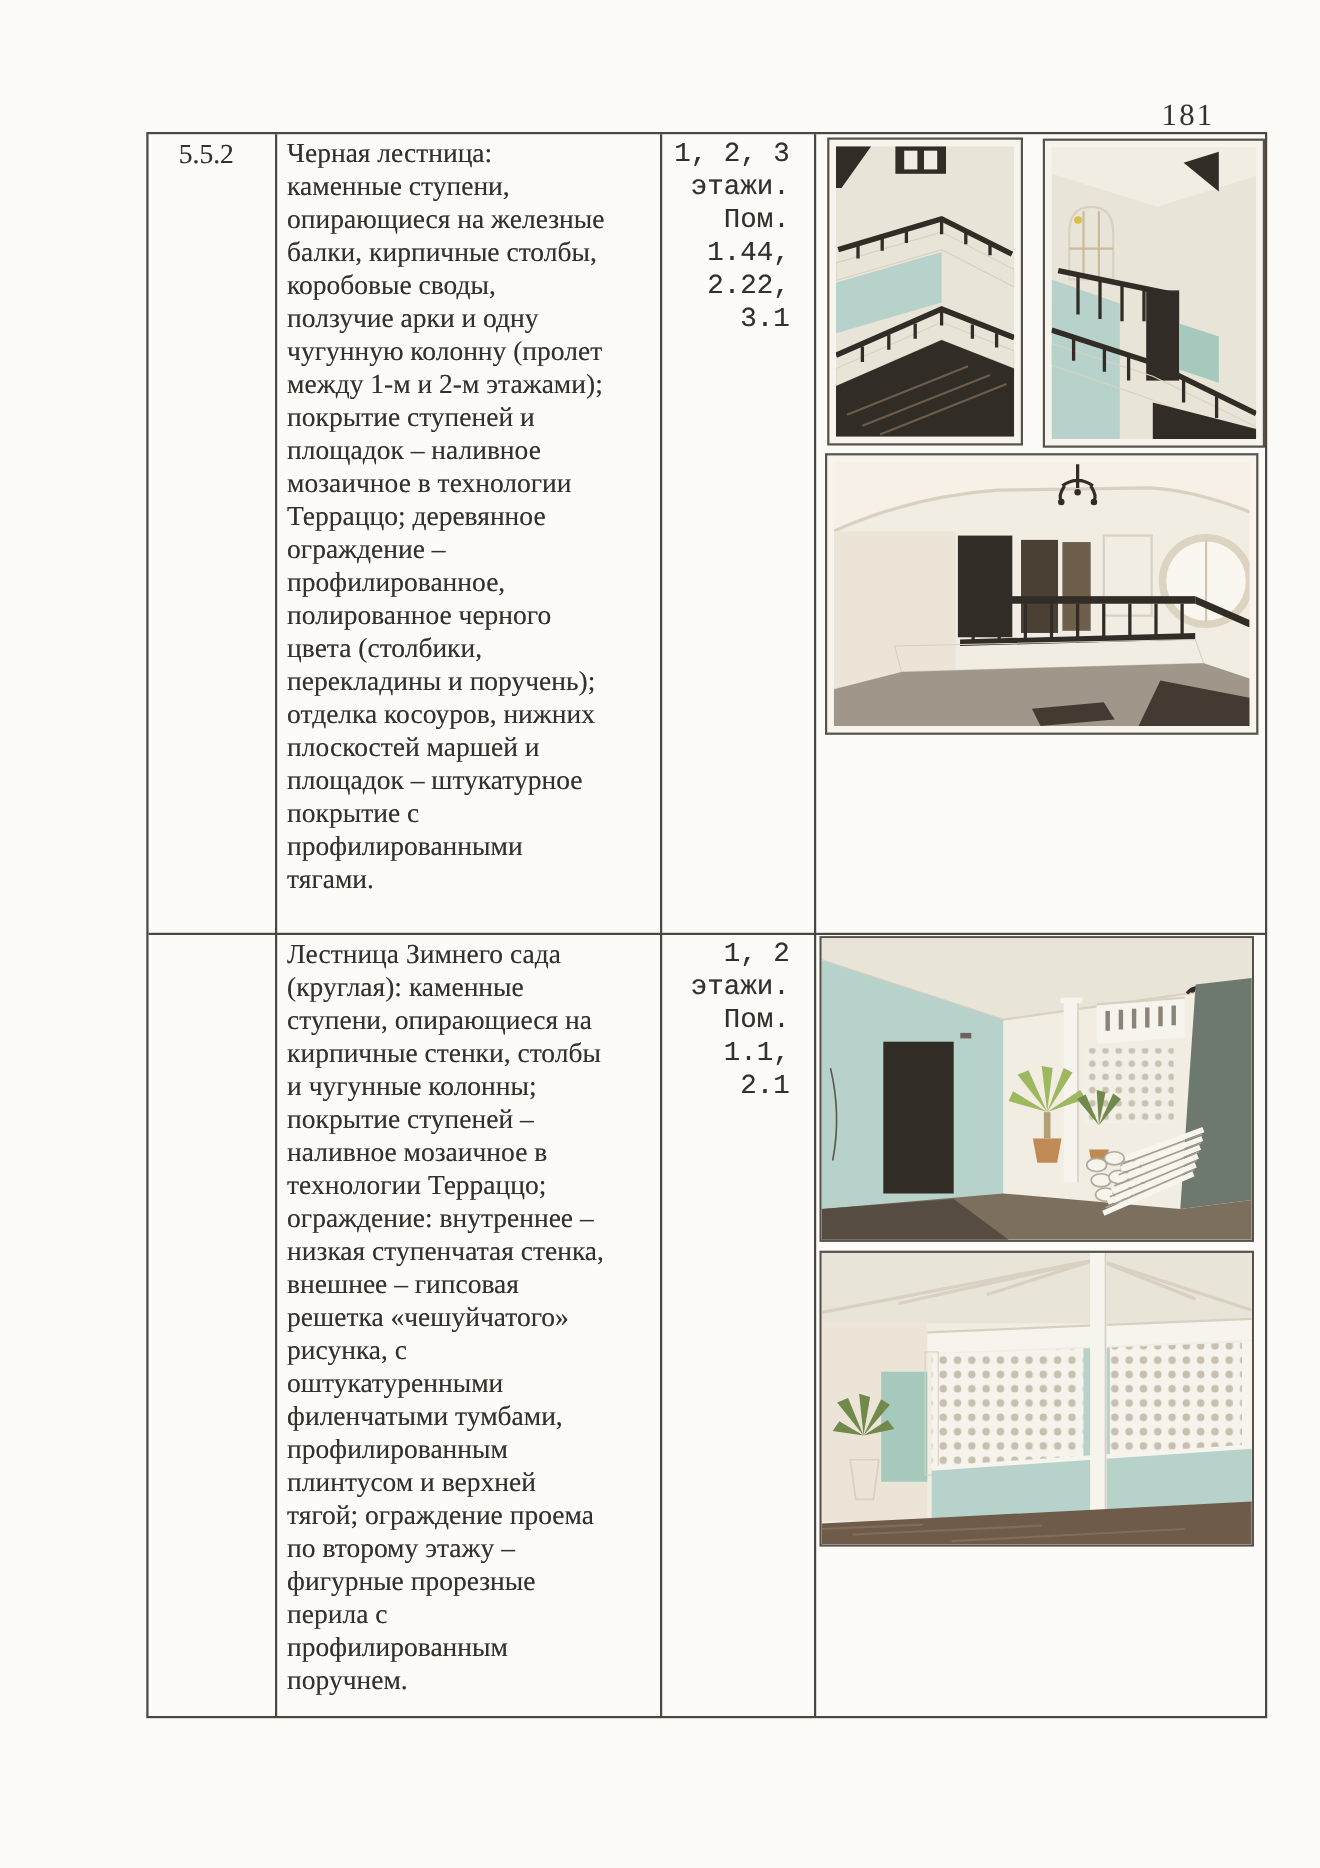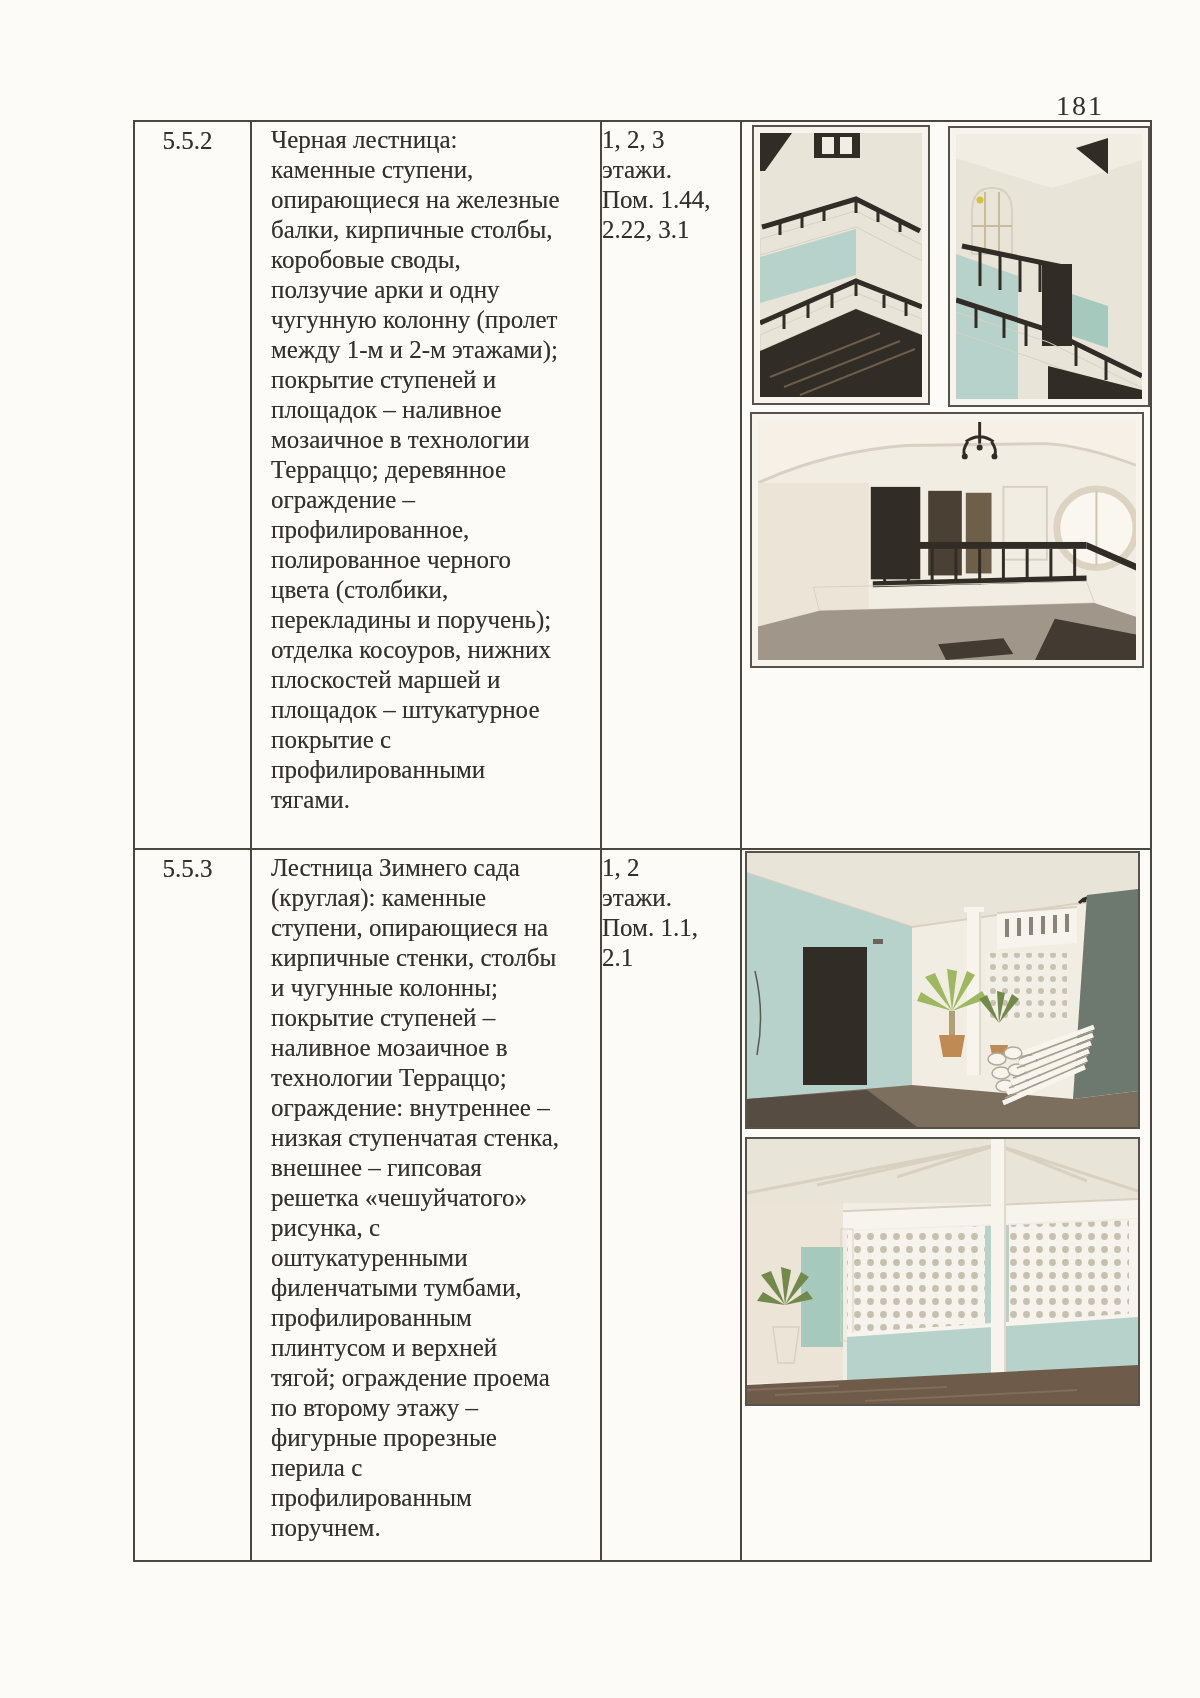--- a/index.html
+++ b/index.html
@@ -6,22 +6,22 @@
   body{background:#e9e9e9;font-family:"Liberation Serif","DejaVu Serif",serif;}
   .page{position:relative;width:1200px;height:1698px;margin:0 auto;background:var(--page-bg,#fcfbf8);overflow:hidden;color:var(--ink,#34302b);}
   .page-number{position:absolute;left:1056px;top:62px;font-size:28px;letter-spacing:2px;margin-top:28px;}
   .doc-table{position:absolute;left:133px;top:120px;width:1019px;height:1442px;border:2px solid var(--border,#4b4640);box-sizing:border-box;}
   .vline{position:absolute;top:0;bottom:0;width:2px;background:var(--border,#4b4640);}
   .v1{left:115px}.v2{left:465px}.v3{left:605px}
   .hline{position:absolute;left:0;right:0;top:726px;height:2px;background:var(--border,#4b4640);}
   .cell{position:absolute;font-size:25px;line-height:30px;box-sizing:border-box;text-shadow:0 0 .5px rgba(45,40,33,.5);}
   .r1{top:0;height:726px}.r2{top:728px;height:708px}
   .cell-id{left:0;width:105px;text-align:center;padding-top:4px;}
-  .cell-desc{left:124px;width:348px;padding:3px 8px 0 12px;white-space:pre-line;}
-  .cell-loc{left:467px;width:116px;text-align:left;padding-top:3px;white-space:pre-line;}
+  .cell-desc{left:114px;width:348px;padding:3px 8px 0 12px;white-space:pre-line;}
+  .cell-loc{left:467px;width:116px;text-align:right;padding-top:3px;white-space:pre-line;font-family:Liberation Mono, monospace;}
   .cell-photos{left:607px;width:408px;}
   figure.photo{position:absolute;margin:0;background:var(--photo-white,#f6f4ed);border:2px solid #57524b;box-sizing:border-box;}
   .pA{left:10px;top:3px;width:178px;height:280px;padding:6px;}
   .pB{left:206px;top:4px;width:202px;height:281px;padding:6px;}
   .pC{left:8px;top:290px;width:394px;height:256px;padding:6px;}
   .pD{left:3px;top:1px;width:395px;height:278px;border-color:#8f897f;}
   .pE{left:3px;top:287px;width:395px;height:269px;border-color:#8f897f;}
   figure.photo svg{display:block;width:100%;height:100%;}
   
   .f-cream{fill:var(--cream,#e9e4d8)} .f-cream-b{fill:var(--cream-bright,#f1ede3)}
@@ -148,21 +148,20 @@
           <polygon points="116,164 332,158 332,164 116,170" class="f-dark"></polygon>
           <polygon points="332,124 382,146 382,153 332,131" class="f-dark"></polygon>
           <polygon points="56,170 332,164 340,186 62,194" class="f-white s-trim" stroke-width="1"></polygon>
           <polygon points="0,244 0,210 62,194 340,186 382,200 382,244" class="f-gray"></polygon>
           <polygon points="300,202 382,218 382,244 280,244" class="f-void"></polygon>
           <polygon points="182,228 248,222 258,238 190,244" class="f-void"></polygon>
         </svg>
       </figure>
     </div>
 
-    <div class="cell cell-id r2">5.5.3</div>
     <div class="cell cell-desc r2">Лестница Зимнего сада
 (круглая): каменные
 ступени, опирающиеся на
 кирпичные стенки, столбы
 и чугунные колонны;
 покрытие ступеней –
 наливное мозаичное в
 технологии Терраццо;
 ограждение: внутреннее –
 низкая ступенчатая стенка,

